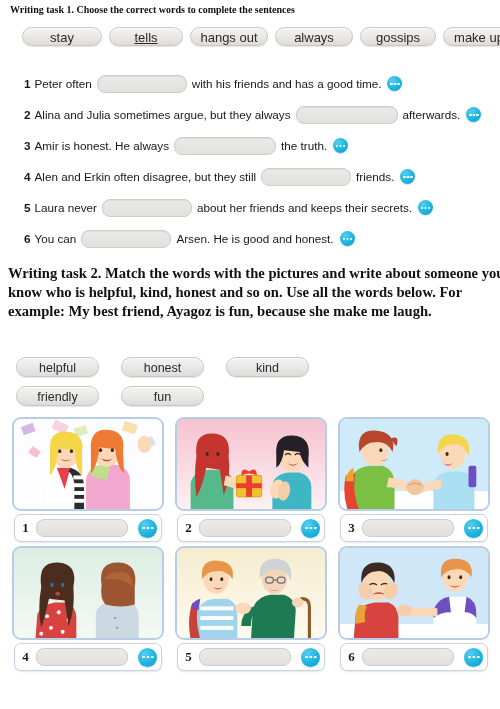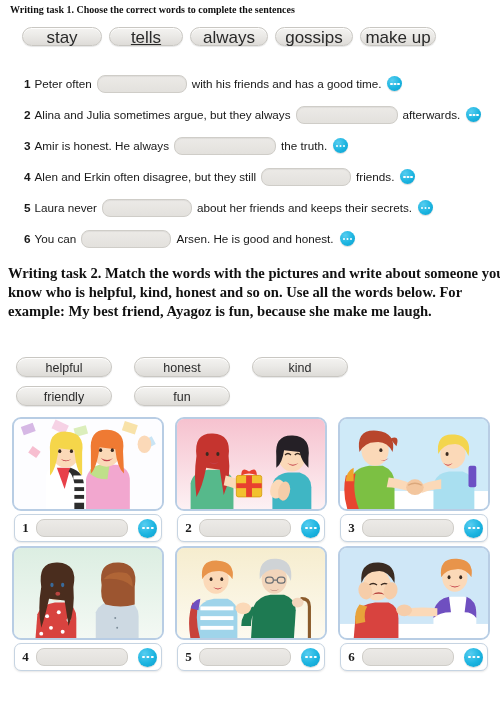--- a/index.html
+++ b/index.html
@@ -52,21 +52,21 @@
     top: 27px;
     gap: 7px;
   }
   .chip {
     background: linear-gradient(to bottom, #f4f3f1 0%, #ebeae7 45%, #dedcd8 100%);
     border: 1px solid #c9c7c2;
     border-radius: 11px;
     height: 19px;
     line-height: 19px;
     text-align: center;
-    font-size: 17px;
+    font-size: 13px;
     color: #2a2a2a;
     box-shadow: 0 1px 1px rgba(0,0,0,0.10), inset 0 1px 0 rgba(255,255,255,0.85);
     box-sizing: border-box;
     padding: 0 4px;
     font-family: "Liberation Sans", sans-serif;
   }
   #task1-chips .chip:nth-child(1) { width: 80px; }
   #task1-chips .chip:nth-child(2) { width: 74px; text-decoration: underline; }
   #task1-chips .chip:nth-child(3) { width: 78px; }
   #task1-chips .chip:nth-child(4) { width: 78px; }
@@ -77,21 +77,21 @@
   #task2-chips {
     position: absolute;
     left: 16px;
     top: 357px;
     display: flex;
     flex-wrap: wrap;
     width: 340px;
     gap: 9px 22px;
   }
   #task2-chips .chip {
-    width: 96px;
+    width: 83px;
     height: 20px;
     line-height: 20px;
     font-size: 12.5px;
     border-radius: 11px;
   }
 
   
   #sentences {
     position: absolute;
     left: 0;
@@ -236,20 +236,21 @@
   }
 </style>
 </head>
 <body>
 
 <h1 class="task-heading" id="task1-heading">Writing task 1. Choose the correct words to complete the sentences</h1>
 
 <div class="chip-row" id="task1-chips">
   <div class="chip">stay</div>
   <div class="chip">tells</div>
+  <div class="chip">hangs out</div>
   <div class="chip">always</div>
   <div class="chip">gossips</div>
   <div class="chip">make up</div>
 </div>
 
 <div id="sentences">
 
   <div class="sentence">
     <span class="s-num">1</span>
     <span class="s-text">Peter often</span>

